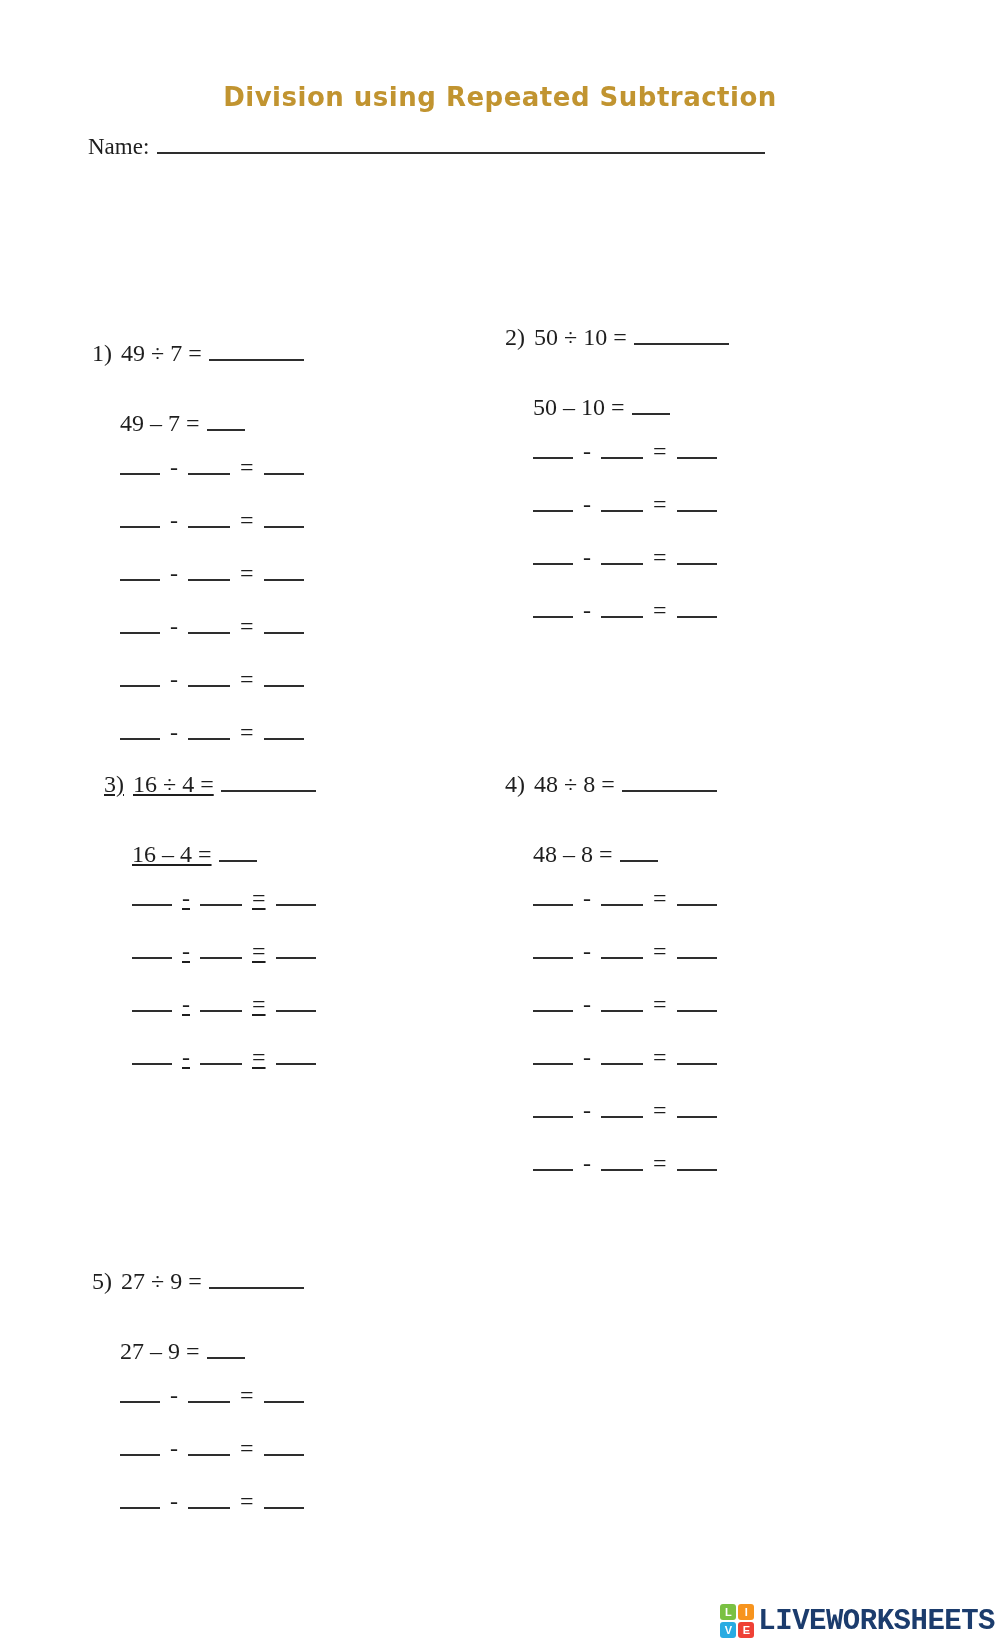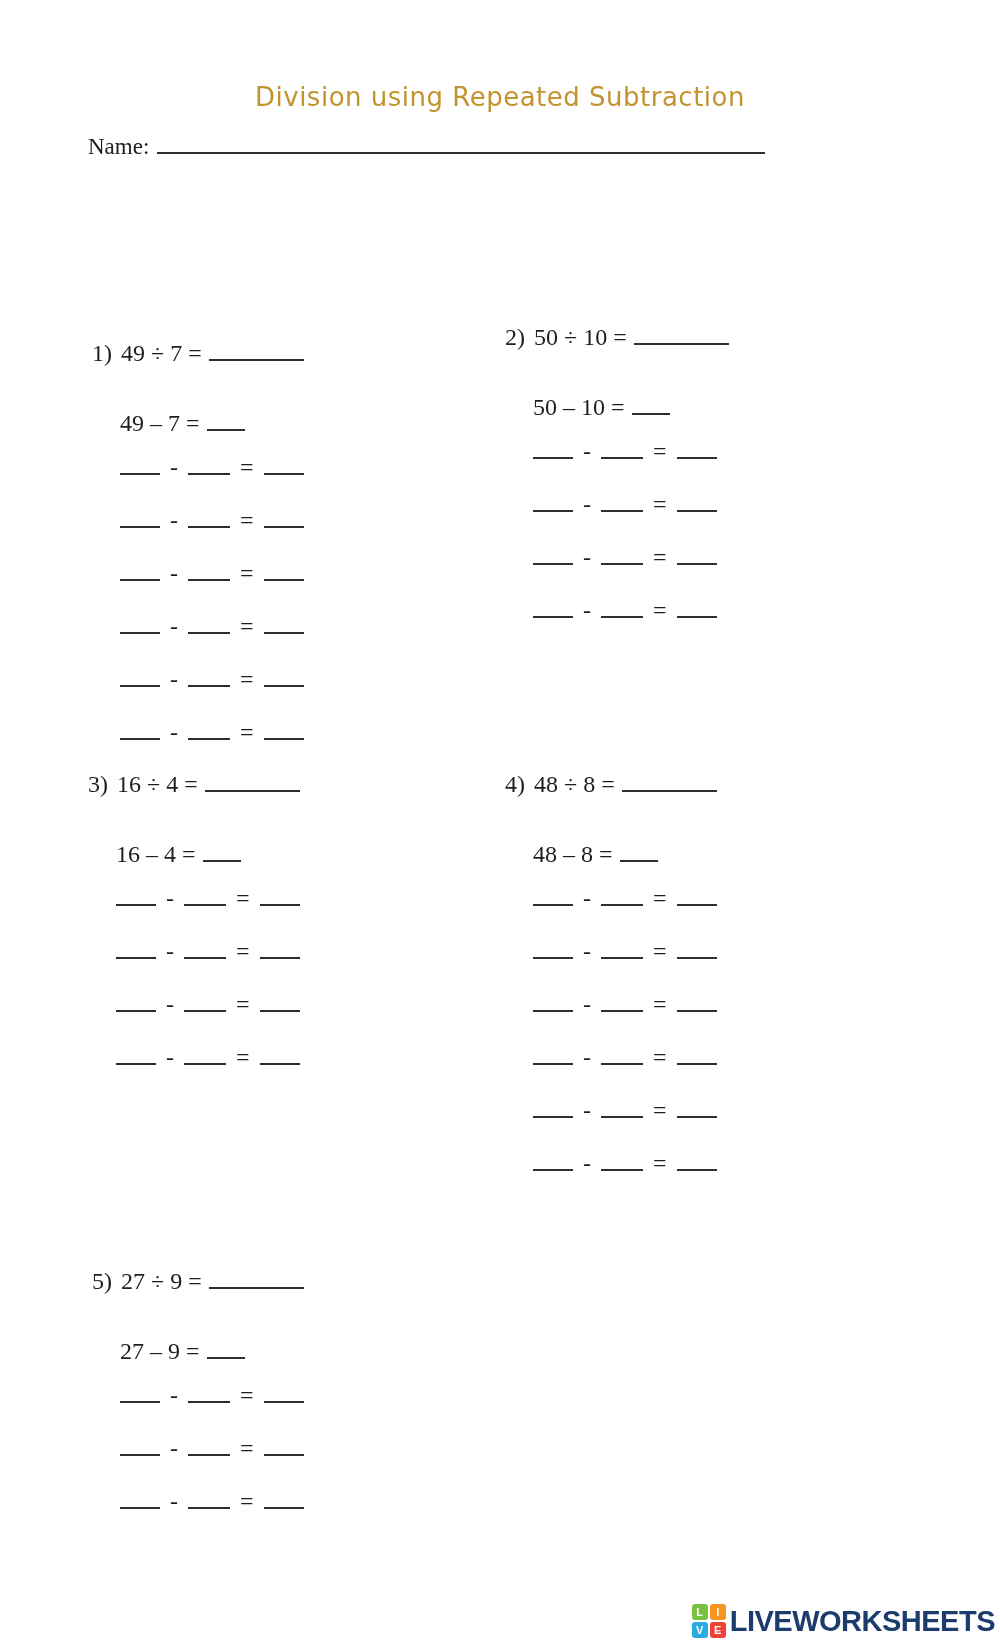--- a/index.html
+++ b/index.html
@@ -9,21 +9,21 @@
     background:#ffffff;
     font-family:"Liberation Serif","DejaVu Serif",serif;
     color:#1e1e1e;
     overflow:hidden;
   }
   
   .title{
     position:absolute;left:0;top:82px;width:1000px;
     text-align:center;
     font-family:"DejaVu Sans","Liberation Sans",sans-serif;
-    font-weight:normal;font-size:26px;letter-spacing:0.5px;
+    font-weight:bold;font-size:26px;letter-spacing:0.5px;
     color:#C19430;
   }
   
   .field-line{
     position:absolute;left:88px;
     font-size:23px;line-height:30px;
     white-space:nowrap;
   }
   .name-line{top:132px;}
   .date-line{top:175px;}
@@ -35,21 +35,21 @@
   .blank-date{width:250px;margin-left:8px;}
   
   .direction{
     position:absolute;left:88px;top:219px;width:800px;
     font-size:22px;line-height:31px;
   }
   
   .problem{position:absolute;font-size:24px;}
   .p1{left:92px;top:338px;}
   .p2{left:505px;top:322px;}
-  .p3{left:88px;top:769px;}
+  .p3{left:104px;top:769px;text-decoration:underline;}
   .p4{left:505px;top:769px;}
   .p5{left:92px;top:1266px;}
   .p-heading{height:30px;line-height:30px;white-space:nowrap;}
   .p-num{margin-right:9px;}
   .blank-answer{width:95px;margin-left:7px;}
   .p-sub{margin-left:28px;margin-top:40px;height:30px;line-height:30px;white-space:nowrap;}
   .blank-first{width:38px;margin-left:7px;}
   .p-rows{margin-left:28px;margin-top:15px;}
   .p-row{height:28px;line-height:28px;margin-bottom:25px;white-space:nowrap;}
   .rb1{width:40px;}
@@ -65,21 +65,21 @@
     display:grid;grid-template-columns:16px 16px;grid-template-rows:16px 16px;
     gap:2px;margin-right:4px;
   }
   .logo-sq{
     display:flex;align-items:center;justify-content:center;
     border-radius:3px;
     color:#fff;font-family:"Liberation Sans","DejaVu Sans",sans-serif;
     font-weight:bold;font-size:11px;line-height:1;
   }
   .logo-text{
-    font-family:Liberation Sans, sans-serif;
+    font-family:Liberation Mono, monospace;
     font-weight:bold;font-size:29px;letter-spacing:-0.5px;
     color:#1B3C6D;
   }
 </style>
 </head>
 <body>
 
 <div id="page">
 
   <div class="title" style="color: rgb(193, 148, 48);">Division using Repeated Subtraction</div>

